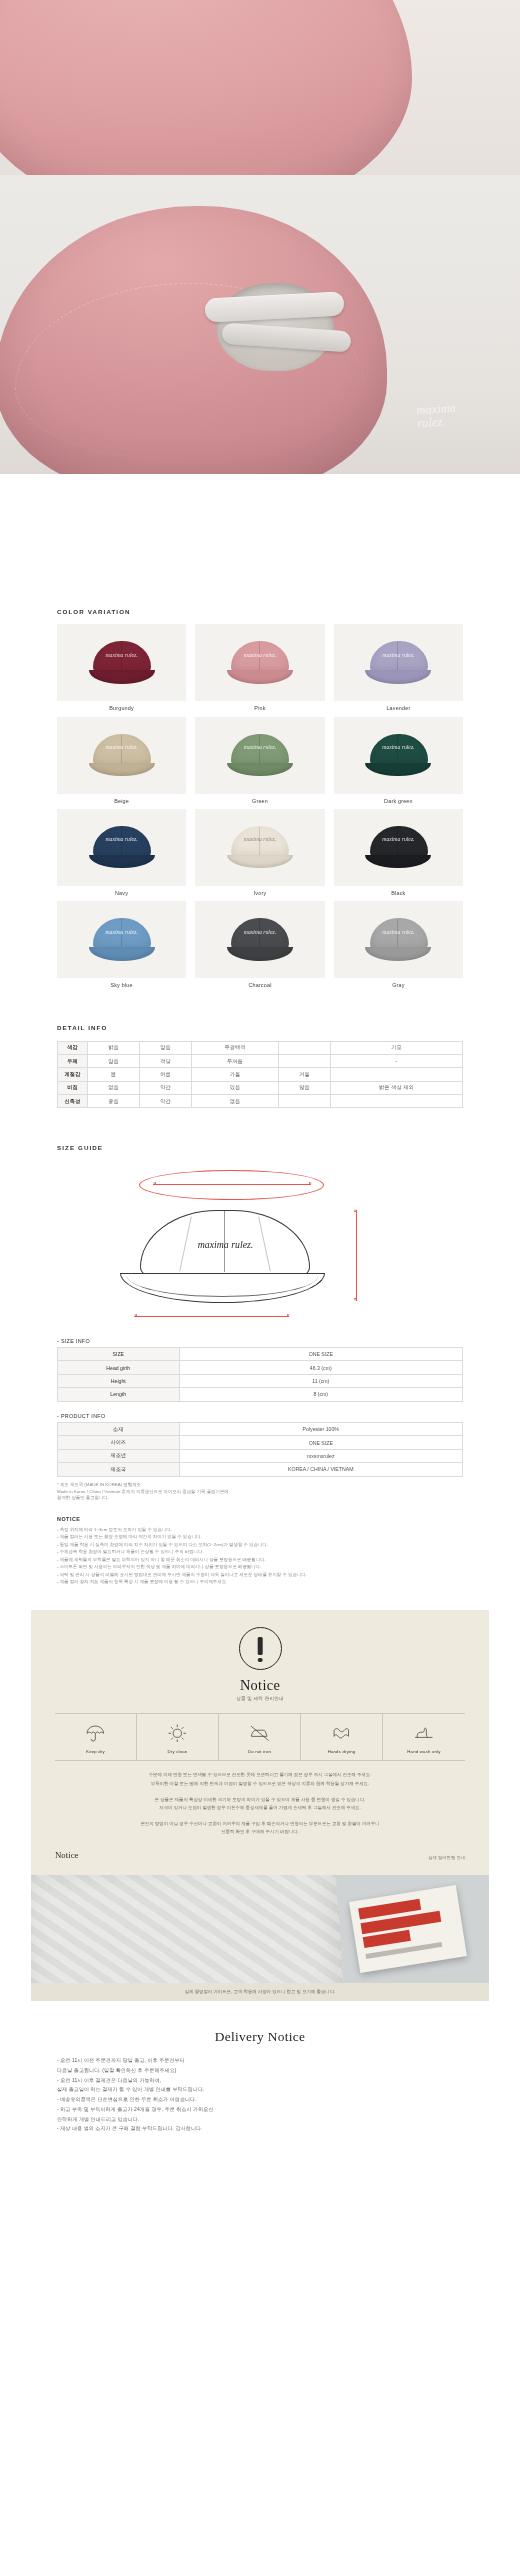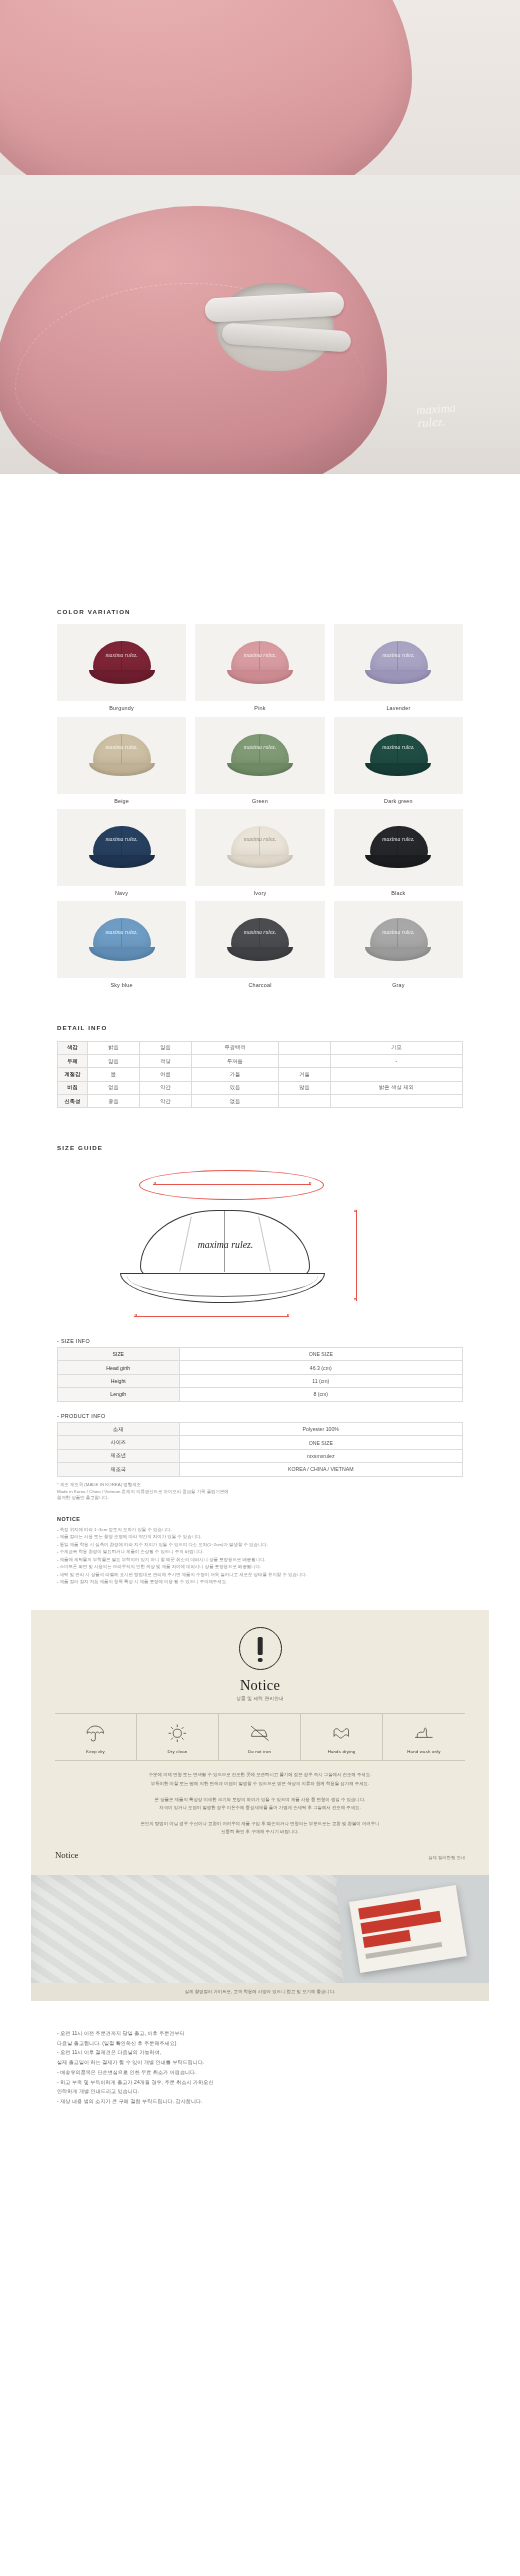--- a/index.html
+++ b/index.html
@@ -684,20 +684,21 @@
         <div class="red"></div>
         <div class="red2"></div>
         <div class="red3"></div>
         <div class="gray"></div>
       </div>
     </div>
     <div class="strip-cap">실제 촬영컬러 가이드로, 고객 착용에 사양자 있으니 참고 및 보기에 좋습니다.</div>
   </div>
 
   <div class="delivery">
+    <h2>Delivery Notice</h2>
     <ul>
       <li>- 오전 11시 이전 주문건까지 당일 출고, 이후 주문건부터</li>
       <li>  다음날 출고됩니다. (일절 확인하신 후 주문해주세요)</li>
       <li>- 오전 11시 이후 결제건은 다음날의 가능하여,</li>
       <li>  실제 출고일이 하는 결제가 될 수 있어 개별 안내를 부탁드립니다.</li>
       <li>- 배송유의품목은 단순변심으로 인한 무료 취소가 어렵습니다.</li>
       <li>- 하고 부족 및 부득이하게 출고가 24개월 경우, 주문 취소시 가하오신</li>
       <li>  안락하게 개별 안내드리고 있습니다.</li>
       <li>- 재상 내용 벌의 소지가 큰 구매 결합 부탁드립니다. 감사합니다.</li>
     </ul>

